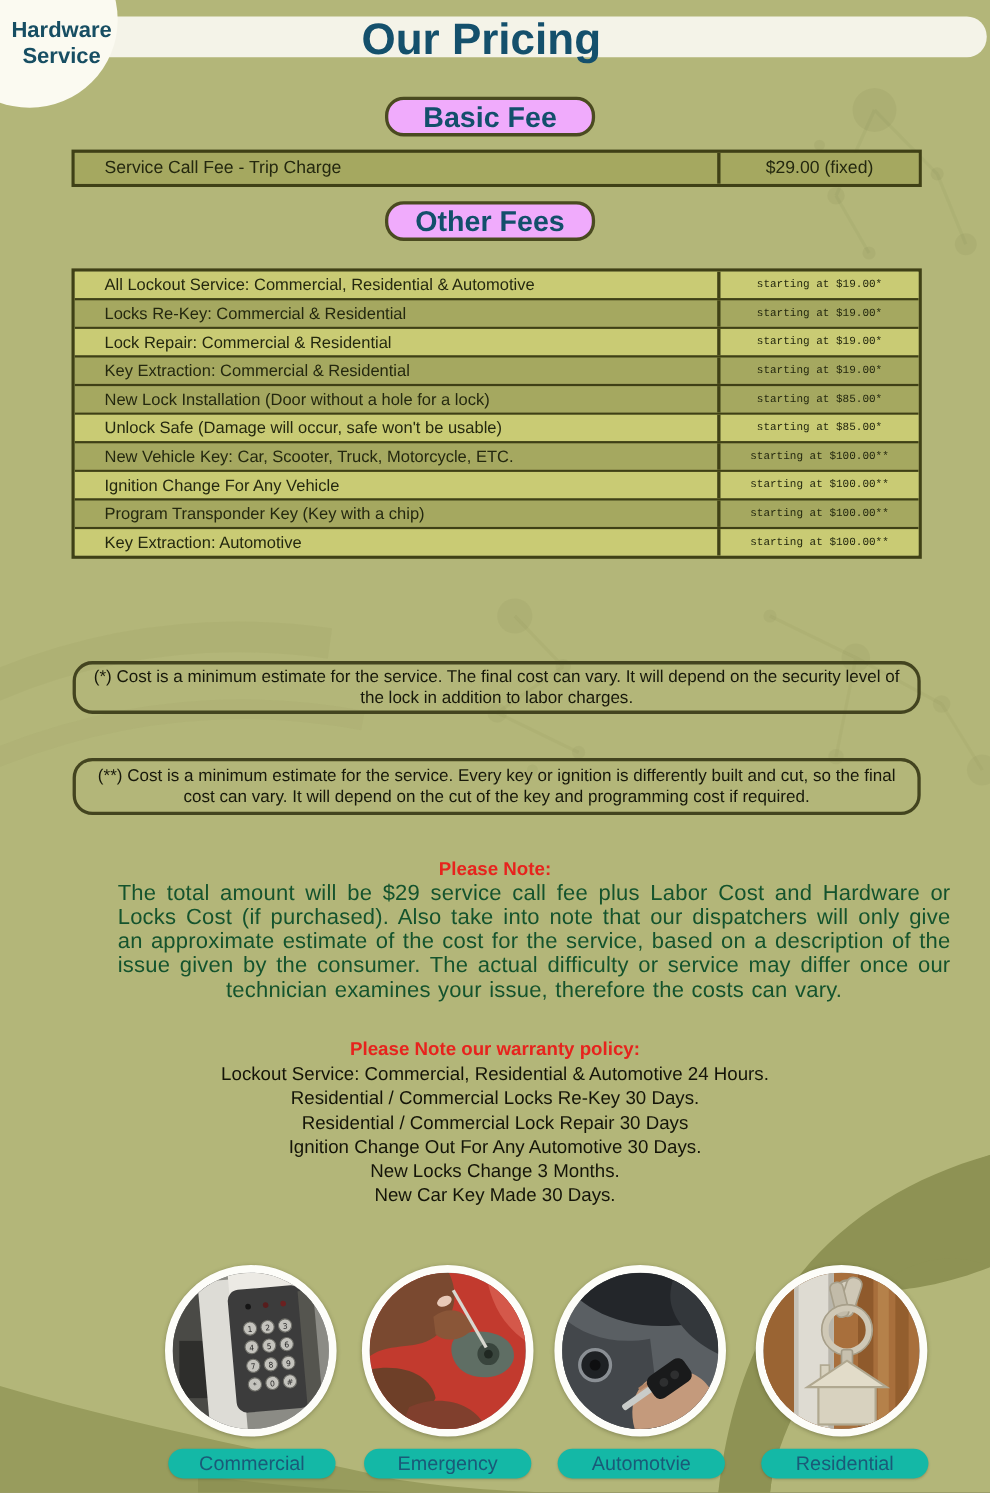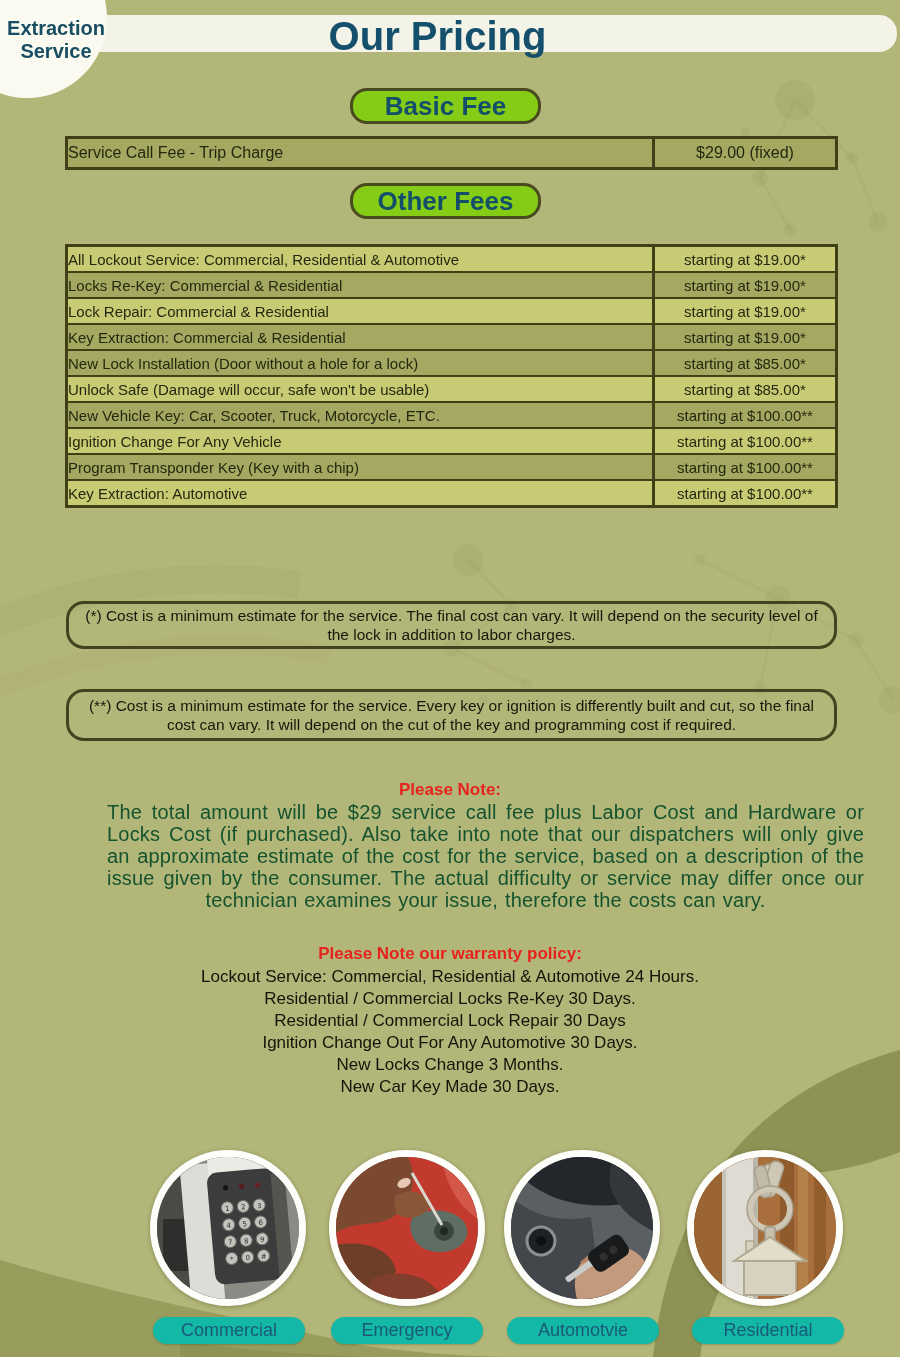--- a/index.html
+++ b/index.html
@@ -21,47 +21,47 @@
   .logo-text{
     position:absolute;left:0;top:17px;width:112px;z-index:3;
     text-align:center;color:#174e63;font-weight:bold;font-size:20px;line-height:23px;
   }
   .page-title{
     position:absolute;left:0;top:14px;width:875px;z-index:2;margin:0;
     text-align:center;color:#14506c;font-weight:bold;font-size:40px;
   }
   .pill{
     position:absolute;left:350px;width:191px;height:36px;box-sizing:border-box;
-    background:#84cc16;border:3px solid #4a4a20;border-radius:17px;
+    background:#f0abfc;border:3px solid #4a4a20;border-radius:17px;
     display:flex;align-items:center;justify-content:center;
     color:#134f6b;font-weight:bold;font-size:26px;z-index:2;
   }
   .pill-basic{top:88px;}
   .pill-other{top:183px;}
   .fee-table{
     position:absolute;left:65px;width:773px;box-sizing:border-box;
     border:3px solid #3f4016;z-index:2;
   }
   .basic-table{top:136px;}
   .other-table{top:244px;}
   .fee-row{display:flex;align-items:stretch;}
   .fee-row + .fee-row{border-top:2px solid #3f4016;}
   .row-dark{background:#a5a860;}
   .row-light{background:#c9cb74;}
   .svc-cell{
-    flex:1;display:flex;align-items:center;
+    flex:1;display:flex;align-items:center;padding-left:27px;
     color:#24280f;font-size:16px;height:28px;
   }
   .other-table .svc-cell{height:24px;font-size:15px;}
   .price-cell{
     width:180px;border-left:3px solid #3f4016;
     display:flex;align-items:center;justify-content:center;
     color:#24280f;font-size:16px;
   }
-  .other-table .price-cell{font-size:15px;}
+  .other-table .price-cell{font-size:10px;font-family:Liberation Mono, monospace;}
   .note-box{
     position:absolute;left:66px;width:771px;box-sizing:border-box;
     border:3px solid #43441f;border-radius:18px;z-index:2;
     display:flex;align-items:center;justify-content:center;
     text-align:center;color:#17180a;font-size:15.5px;line-height:19px;
     padding:16px 16px;
   }
   .note-1{top:601px;height:48px;}
   .note-2{top:689px;height:52px;}
   .red-heading{
@@ -143,21 +143,21 @@
       <path d="M700,560 L778,598 M778,598 L856,640 M856,640 L893,700 M778,598 L760,688"></path>
     </g>
 
     <path d="M-40,640 Q120,560 300,585" stroke="#5c5f30" opacity="0.05" stroke-width="28" fill="none"></path>
     <path d="M-40,705 Q140,620 330,655" stroke="#5c5f30" opacity="0.04" stroke-width="18" fill="none"></path>
   </svg>
 
   <div class="title-band"></div>
   <div class="logo-circle"></div>
   <div class="logo-text">
-    <div>Extraction</div>
+    <div>Hardware</div>
     <div>Service</div>
   </div>
   <h1 class="page-title">Our Pricing</h1>
 
   <div class="pill pill-basic">Basic Fee</div>
   <div class="fee-table basic-table">
     <div class="fee-row row-dark">
       <div class="svc-cell">Service Call Fee - Trip Charge</div>
       <div class="price-cell">$29.00 (fixed)</div>
     </div>

